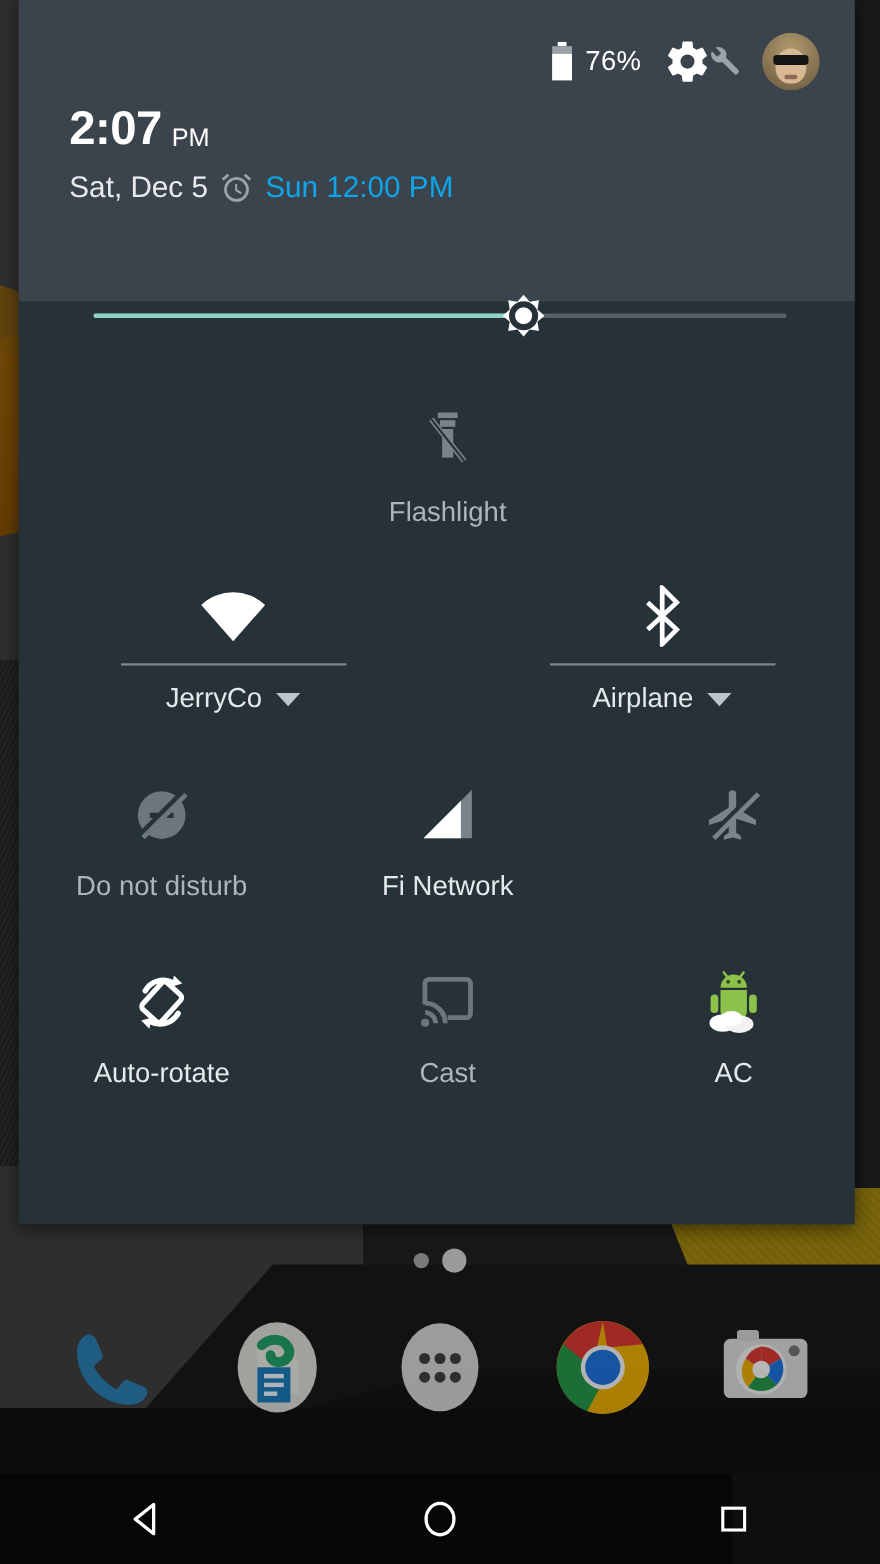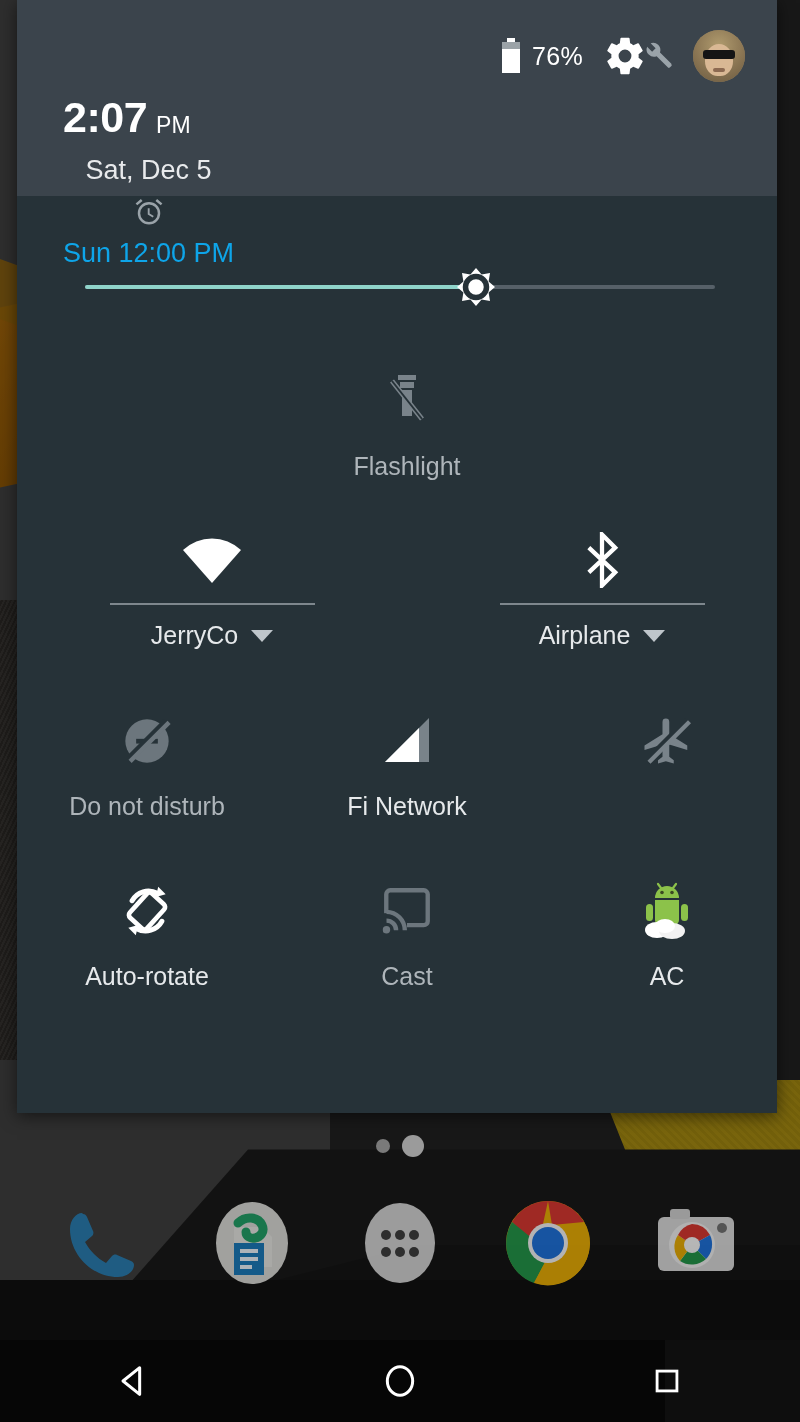--- a/index.html
+++ b/index.html
@@ -42,40 +42,40 @@
   
   #navbar { position:absolute; left:0; bottom:0; width:800px; height:82px;
             background:#060606; display:flex; align-items:center; justify-content:space-around; }
   #navbar .nav-btn { width:110px; height:82px; display:flex; align-items:center; justify-content:center; }
   .nav-shade { position:absolute; right:0; bottom:0; width:135px; height:82px; background:rgba(255,255,255,0.035); }
 
   
   #qs-panel { position:absolute; left:17px; top:0; width:760px; height:1113px;
               background:#263238; box-shadow:0 3px 16px rgba(0,0,0,.55); }
 
-  #qs-header { height:196px; background:#3b444c; position:relative; }
+  #qs-header { height:274px; background:#3b444c; position:relative; }
 
   #status-row { position:absolute; right:32px; top:30px; display:flex; align-items:center; gap:20px; }
   .batt-group { display:flex; align-items:center; gap:10px; }
   .batt-pct { color:#fff; font-size:25px; letter-spacing:.3px; }
   .gear-group { display:flex; align-items:flex-start; }
 
   .avatar { width:52px; height:52px; border-radius:50%; overflow:hidden; position:relative;
             background:#8a7a5e; }
   .av-hair { position:absolute; inset:0; background:radial-gradient(circle at 50% 30%, #b09b6e 0%, #8a7553 55%, #6b5a40 100%); }
   .av-face { position:absolute; left:12px; top:14px; width:28px; height:32px; border-radius:50% 50% 45% 45%;
              background:#d9b894; }
   .av-glasses { position:absolute; left:10px; top:20px; width:32px; height:9px; background:#151515; border-radius:3px; }
   .av-mouth { position:absolute; left:20px; top:38px; width:12px; height:4px; background:#8d6a51; border-radius:2px; }
 
   #clock-block { position:absolute; left:46px; top:96px; }
   .clock-line { display:flex; align-items:flex-end; gap:9px; }
   .clock-time { color:#ffffff; font-size:43px; font-weight:bold; line-height:1; letter-spacing:-0.5px; }
   .clock-ampm { color:#ffffff; font-size:23px; font-weight:normal; }
-  .date-line { display:flex; align-items:center; gap:11px; margin-top:16px;flex-direction:column; }
+  .date-line { display:flex; align-items:center; gap:11px; margin-top:16px; }
   .date-txt { color:#e8eaec; font-size:27px; }
   .alarm-txt { color:#0ea5e9; font-size:27px; }
 
   
   #brightness { position:absolute; left:0; top:222px; width:760px; height:130px; }
   .slider-wrap { position:absolute; left:68px; top:52px; width:630px; height:26px; }
   .track-bg { position:absolute; left:0; top:11px; width:100%; height:4px; background:#566068; border-radius:2px; }
   .track-fill { position:absolute; left:0; top:11px; height:4px; background:#8fd4ca; border-radius:2px; }
   .sun-thumb { position:absolute; top:-16px; width:58px; height:58px; margin-left:-29px; }
 

